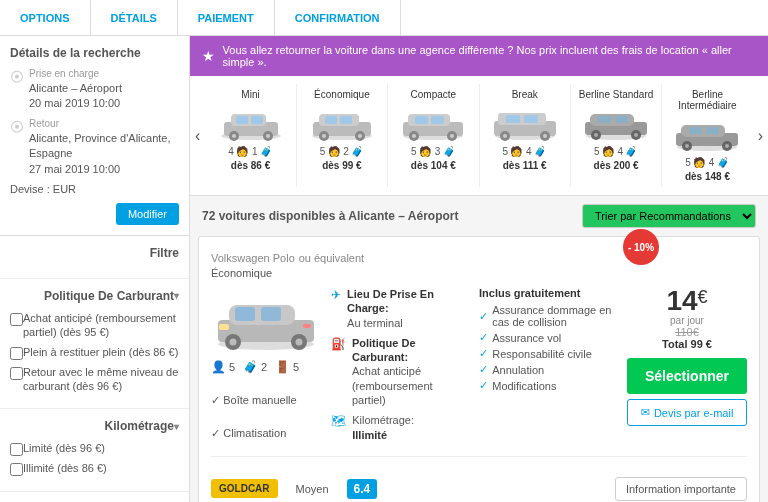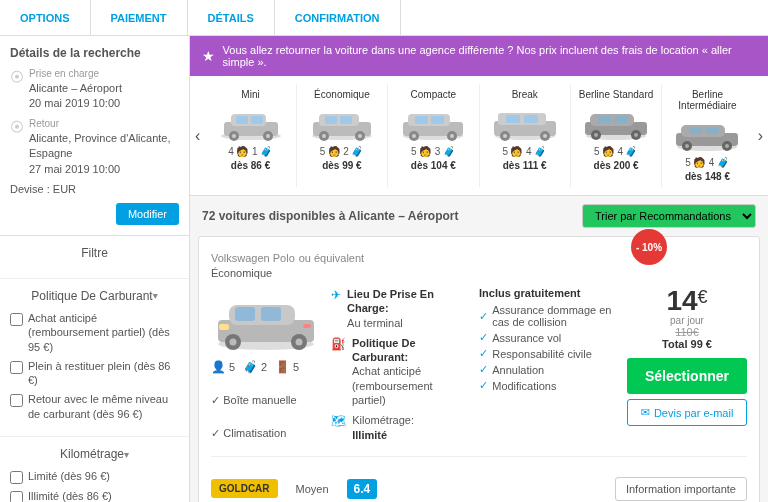--- a/index.html
+++ b/index.html
@@ -105,32 +105,31 @@
       margin-top: 8px;
       float: right;
     }
 
     .filter-section {
       padding: 10px;
       border-bottom: 1px solid #eee;
     }
     .filter-title {
       font-size: 12px;
-      font-weight: normal;
+      font-weight: bold;
       color: #555;
       margin-bottom: 8px;
       display: flex;
-      justify-content: center;
+      justify-content: flex-end;
       align-items: center;
     }
     .filter-title .chevron { color: #888; font-size: 10px; }
     .filter-item {
       display: flex;
       align-items: flex-start;
-      gap: 5px;
       margin-bottom: 5px;
     }
     .filter-item input[type="checkbox"] {
       margin-top: 2px;
       flex-shrink: 0;
     }
     .filter-item label {
       font-size: 11px;
       color: #555;
       line-height: 1.3;
@@ -238,21 +237,21 @@
       border: 1px solid #ddd;
       border-radius: 3px;
       padding: 12px;
       display: flex;
       gap: 10px;
       position: relative;
     }
     .discount-badge {
       position: absolute;
       top: -8px;
-      right: 92px;
+      right: 100px;
       background: #e53935;
       color: #fff;
       border-radius: 50%;
       width: 36px;
       height: 36px;
       display: flex;
       align-items: center;
       justify-content: center;
       font-size: 10px;
       font-weight: bold;
@@ -443,24 +442,24 @@
     }
   </style>
 </head>
 <body>
 
 <div class="header-tabs">
   <div class="tab-item">
     <span>OPTIONS</span>
   </div>
   <div class="tab-item">
-    <span>PAIEMENT</span>
+    <span>DÉTAILS</span>
   </div>
   <div class="tab-item">
-    <span>DÉTAILS</span>
+    <span>PAIEMENT</span>
   </div>
   <div class="tab-item">
     <span>CONFIRMATION</span>
   </div>
 </div>
 
 <div class="main-layout">
 
   <div class="sidebar">
 

